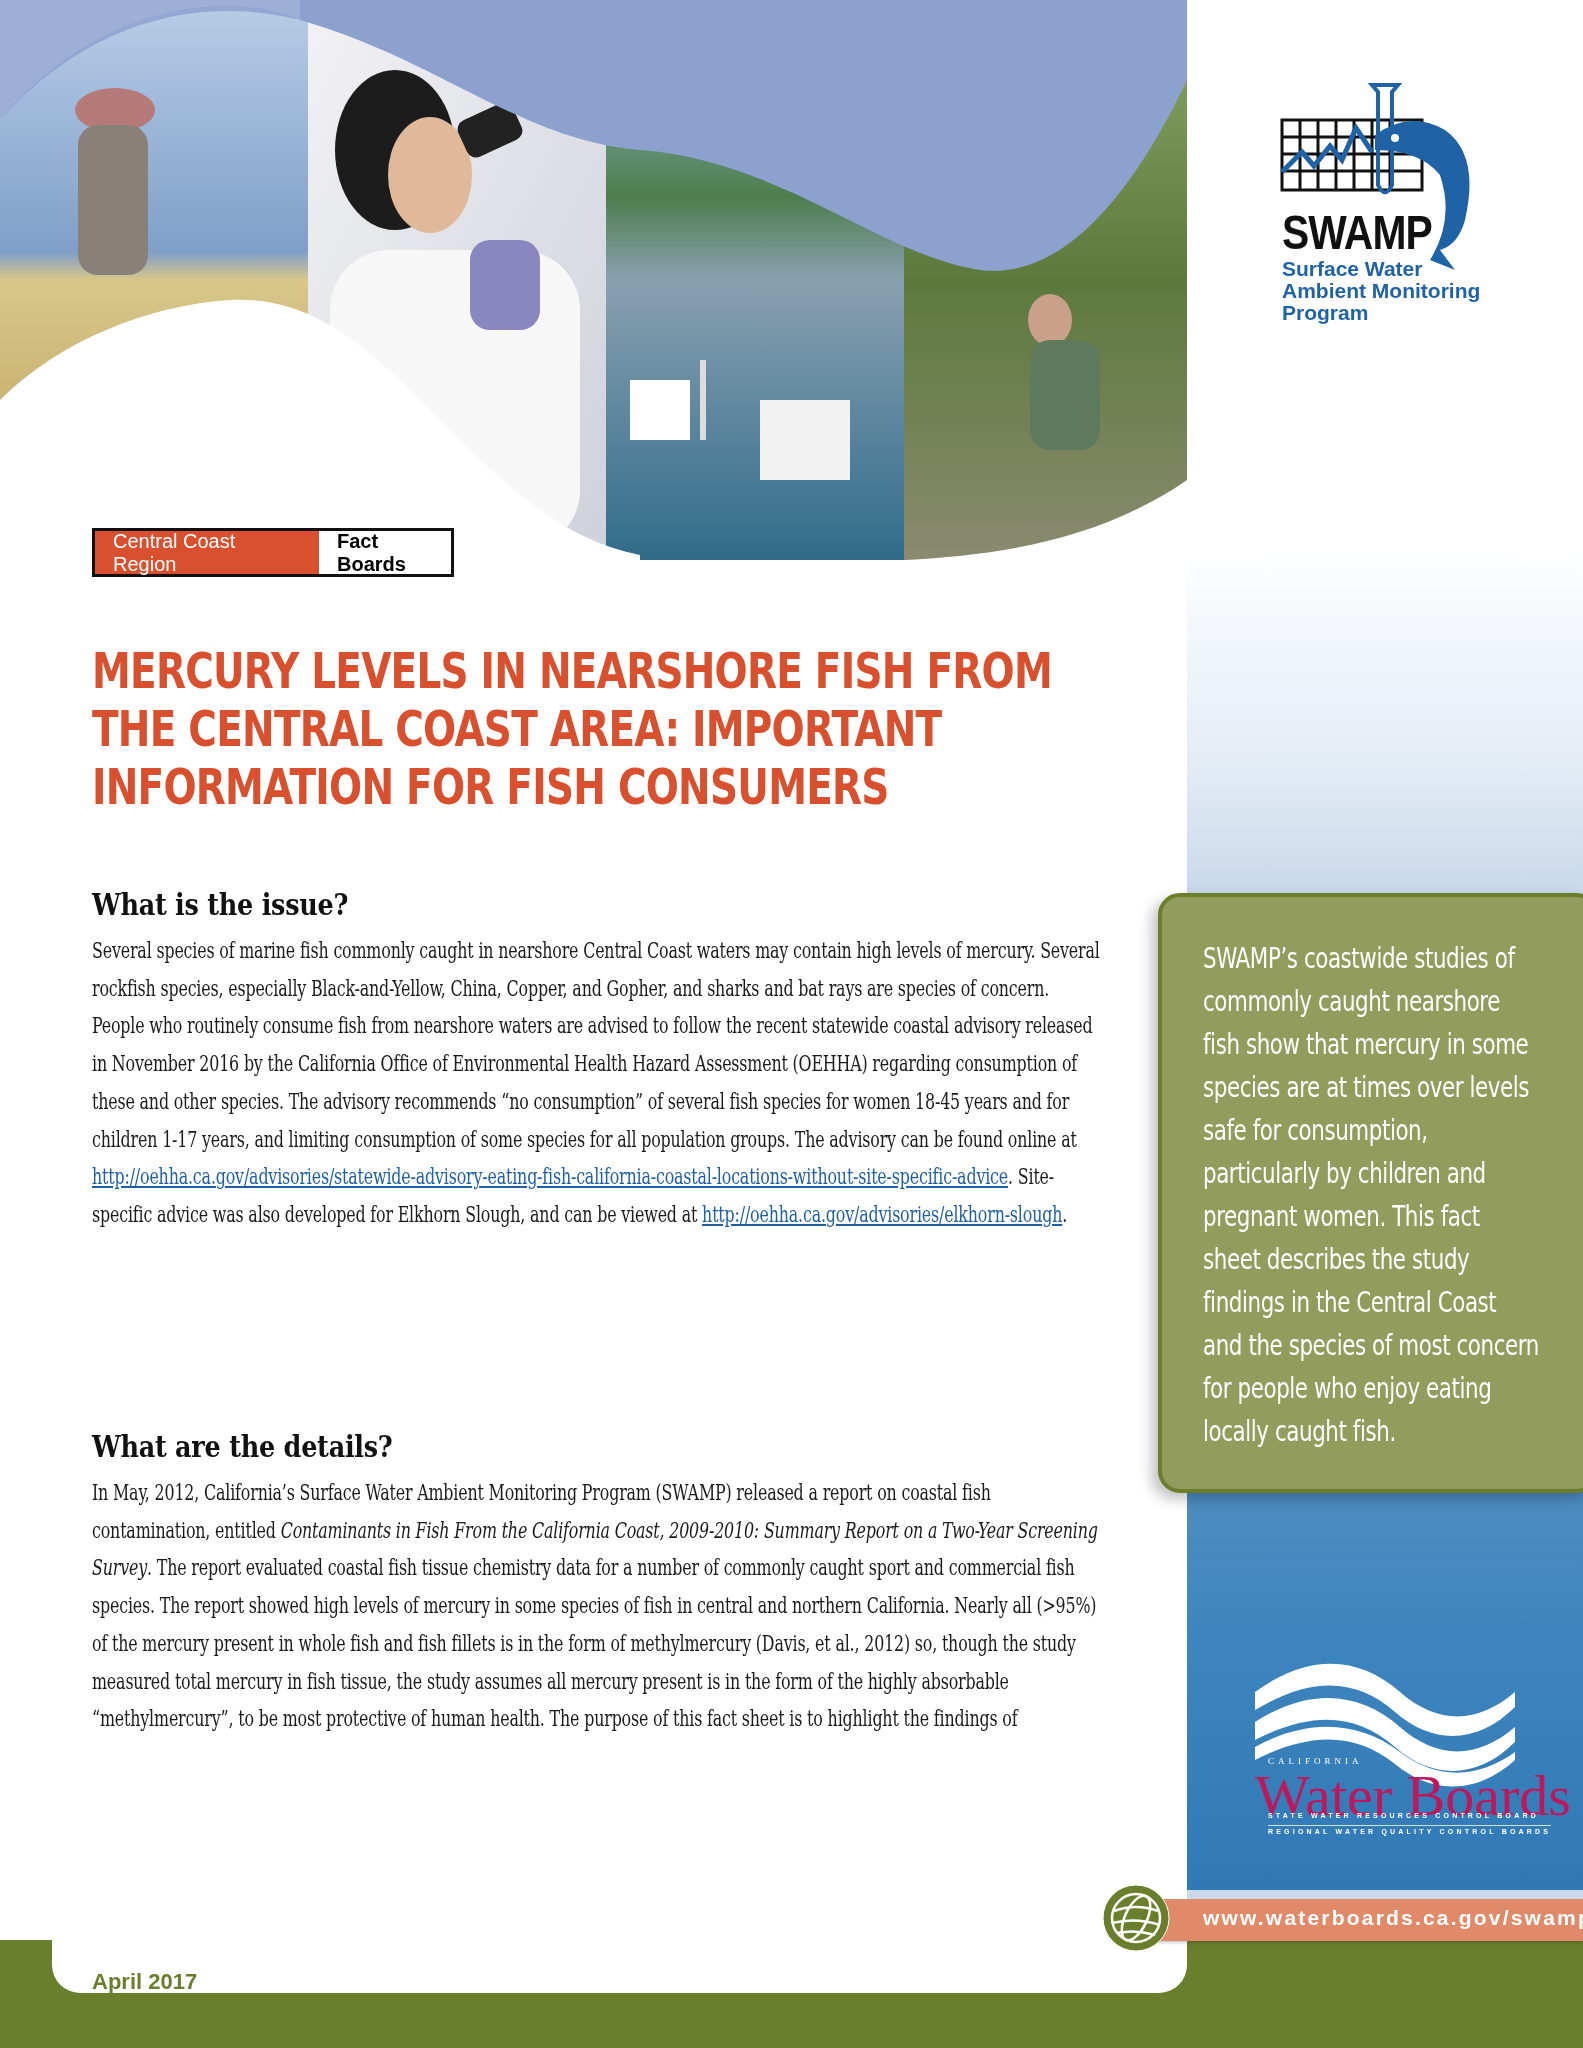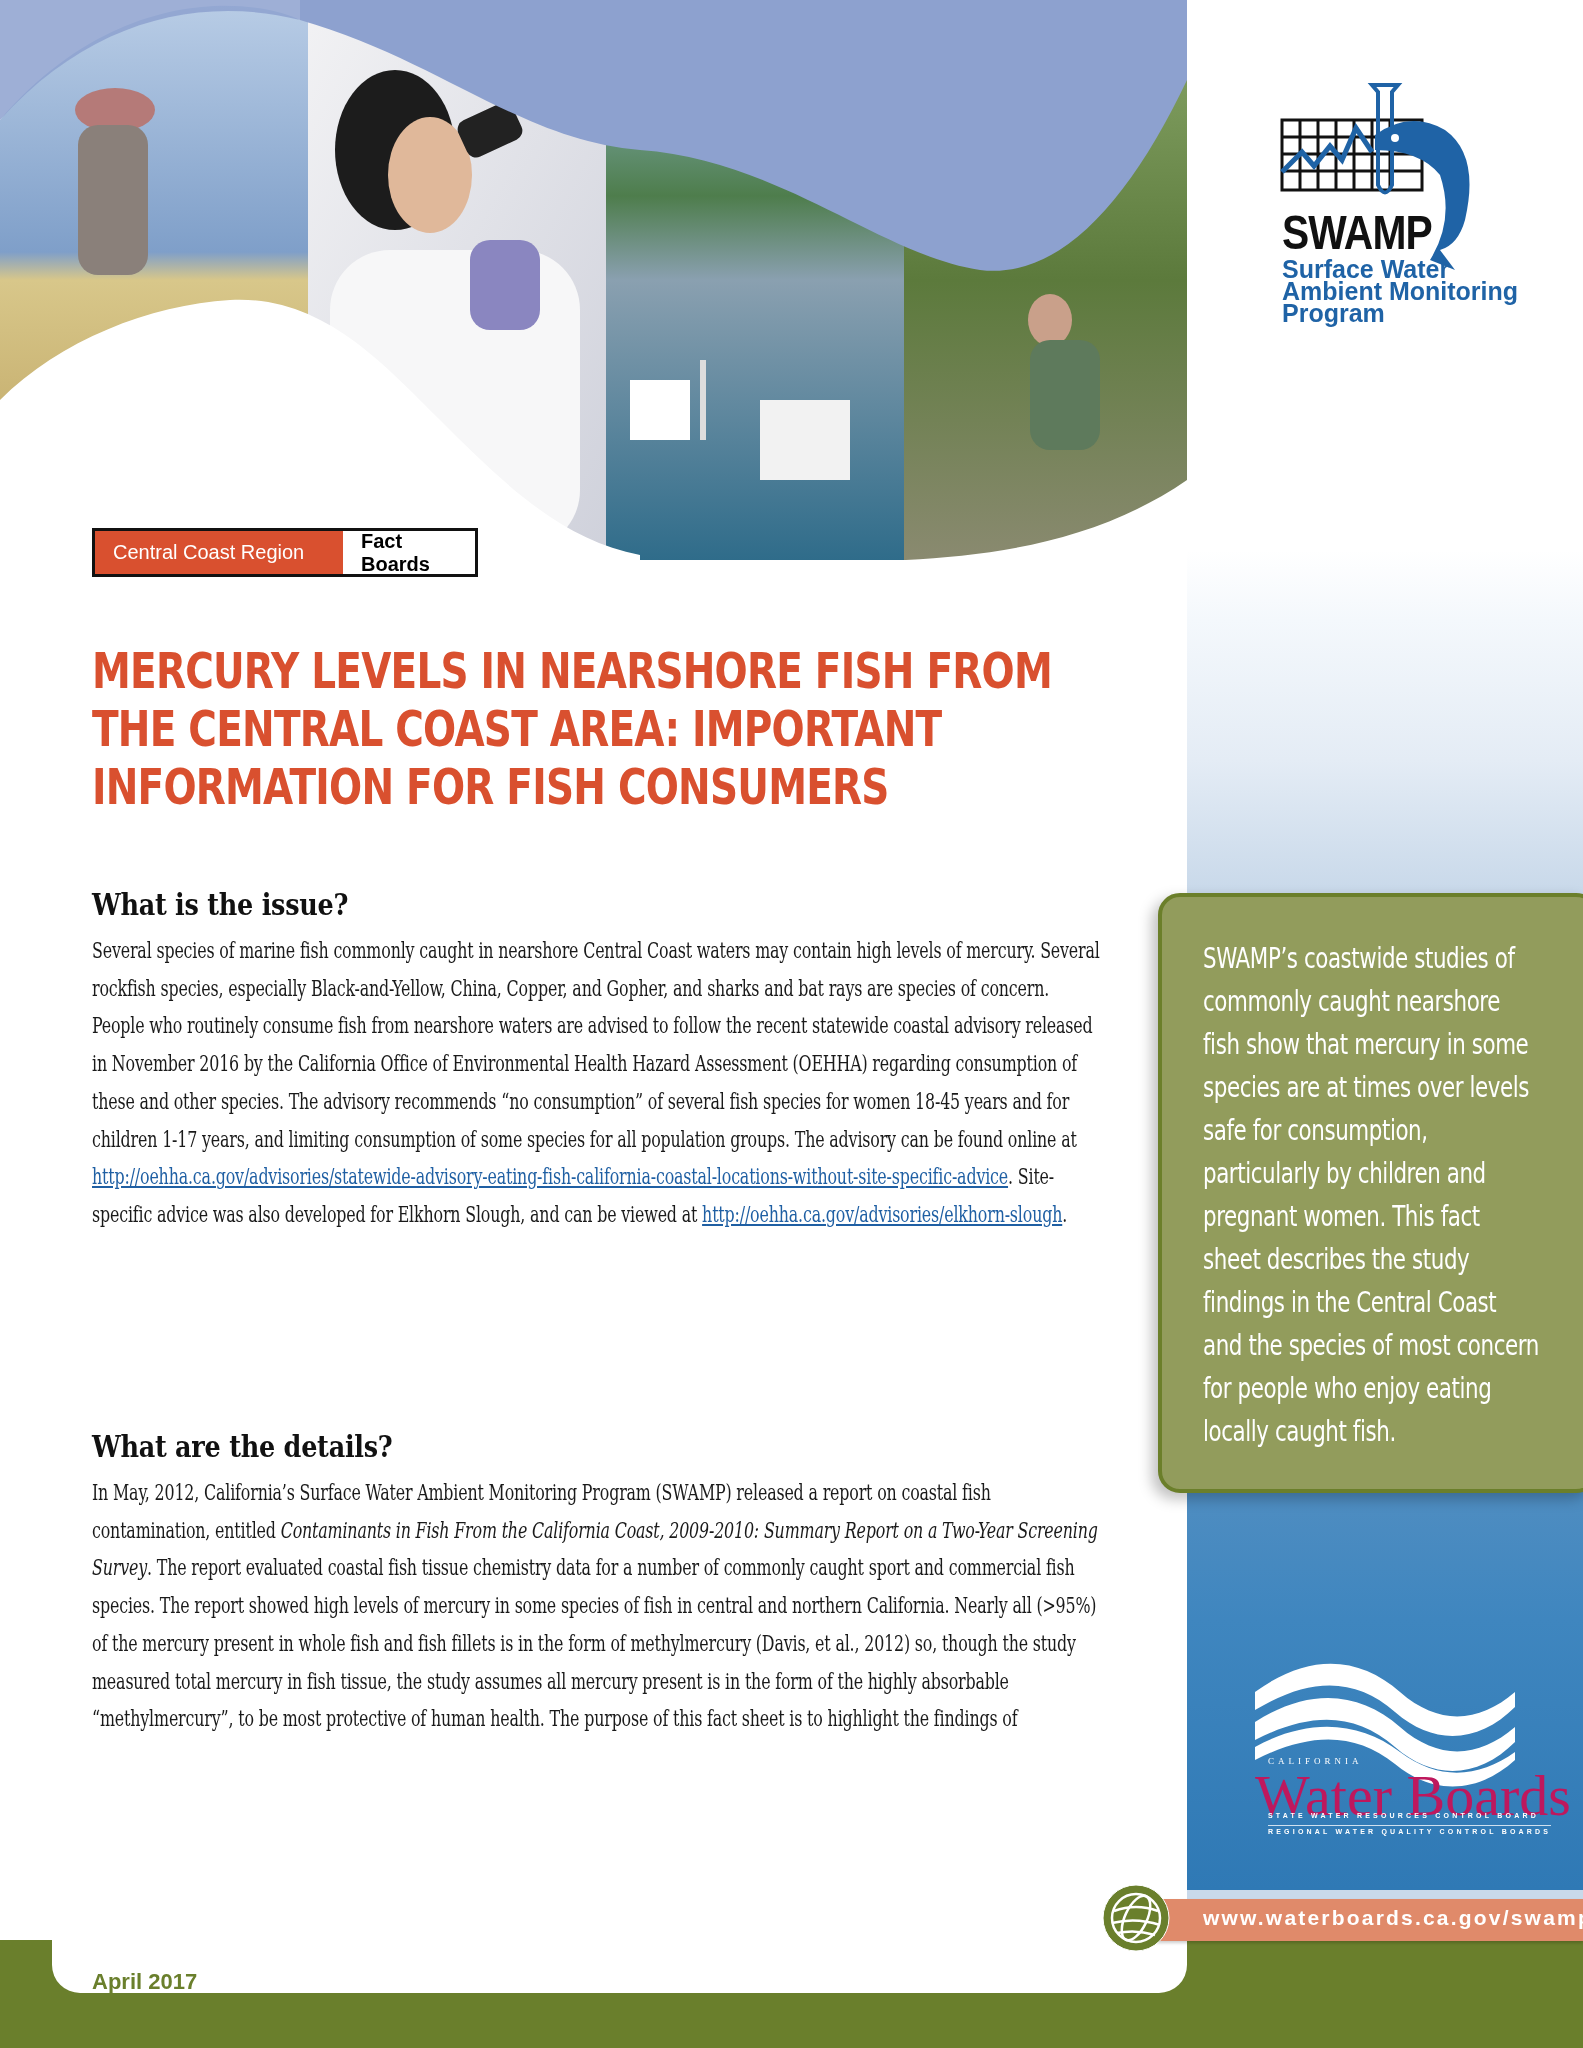--- a/index.html
+++ b/index.html
@@ -13,21 +13,21 @@
     
     .right-col { position: absolute; left: 1187px; top: 0; width: 396px; height: 2048px;
       background: linear-gradient(to bottom, #ffffff 0px, #ffffff 550px, #f4f8fc 620px, #e4ecf5 760px, #c9d9ea 890px, #c9d9ea 900px); }
     .right-col .blue { position: absolute; left: 0; top: 1440px; width: 396px; height: 450px;
       background: linear-gradient(to bottom, #5590c2 0%, #3f86bf 40%, #2f79b5 100%); }
 
     .logo { position: absolute; left: 1280px; top: 80px; width: 220px; height: 260px; }
     .logo-swamp { position: absolute; left: 1282px; top: 205px; font-family: "Liberation Sans", sans-serif;
       font-weight: 700; font-size: 48px; color: #111; letter-spacing: -1px; transform: scaleX(0.85); transform-origin: left; }
     .logo-sub { position: absolute; left: 1282px; top: 258px; font-family: "Liberation Sans", sans-serif;
-      font-weight: 700; font-size: 25px; line-height: 22px; color: #1f63a6; }
+      font-weight: 700; font-size: 21px; line-height: 22px; color: #1f63a6; }
 
     .callout { position: absolute; left: 1158px; top: 893px; width: 440px; height: 600px;
       background: #929c5c; border: 4px solid #6b7f2a; border-radius: 22px;
       box-shadow: -6px 6px 14px rgba(0,0,0,0.25); padding: 40px 0 0 41px; }
     .callout p { font-family: "DejaVu Sans Condensed", "DejaVu Sans", sans-serif; color: #ffffff;
       font-size: 29px; line-height: 43px; width: 340px; letter-spacing: -0.5px; transform: scaleX(0.82); transform-origin: left top; width: 410px; }
 
     .wb-logo { position: absolute; left: 1250px; top: 1652px; width: 270px; height: 180px; }
     .wb-cal { position: absolute; left: 1268px; top: 1756px; font-family: "Liberation Serif", serif; font-size: 9px; letter-spacing: 4px; color: #fff; }
     .wb-title { position: absolute; left: 1255px; top: 1762px; font-family: "Liberation Serif", serif; font-size: 58px; color: #be185d; }
@@ -43,21 +43,21 @@
       font-size: 22px; color: #6a7f2c; margin-top: 32px; }
     .url-band { position: absolute; left: 1150px; top: 1899px; width: 433px; height: 42px; background: #e08a6a;
       box-shadow: 0 2px 3px rgba(0,0,0,0.2); }
     .url-text { position: absolute; left: 1203px; top: 1906px; font-family: "Liberation Sans", sans-serif; font-weight: 700;
       font-size: 21px; letter-spacing: 2.2px; color: #ffffff; }
     .globe { position: absolute; left: 1101px; top: 1883px; width: 70px; height: 70px; }
 
     
     .badge { position: absolute; left: 92px; top: 528px; height: 49px; display: flex; border: 3px solid #111; }
     .badge .region { background: #d9502f; color: #fff; font-family: "Liberation Sans", sans-serif; font-size: 20px;
-      padding: 0 18px; display: flex; align-items: center; width: 248px; }
+      padding: 0 18px; display: flex; align-items: center; width: 224px; }
     .badge .type { background: #fff; color: #000; font-family: "Liberation Sans", sans-serif; font-size: 20px; font-weight: 700;
       padding: 0 18px; display: flex; align-items: center; width: 132px; }
 
     .title { position: absolute; left: 92px; top: 642px; width: 1000px; font-family: "DejaVu Sans", sans-serif;
       font-weight: 700; font-size: 50px; line-height: 58px; color: #d9502f; letter-spacing: -1px;
       transform: scaleX(0.78); transform-origin: left top; width: 1300px; }
 
     .section { position: absolute; left: 92px; width: 1000px; }
     .section h2 { font-family: "DejaVu Serif", serif; font-weight: 700; font-size: 29px; color: #111;
       transform: scaleX(0.88); transform-origin: left; margin-bottom: 10px; letter-spacing: -0.3px; }

